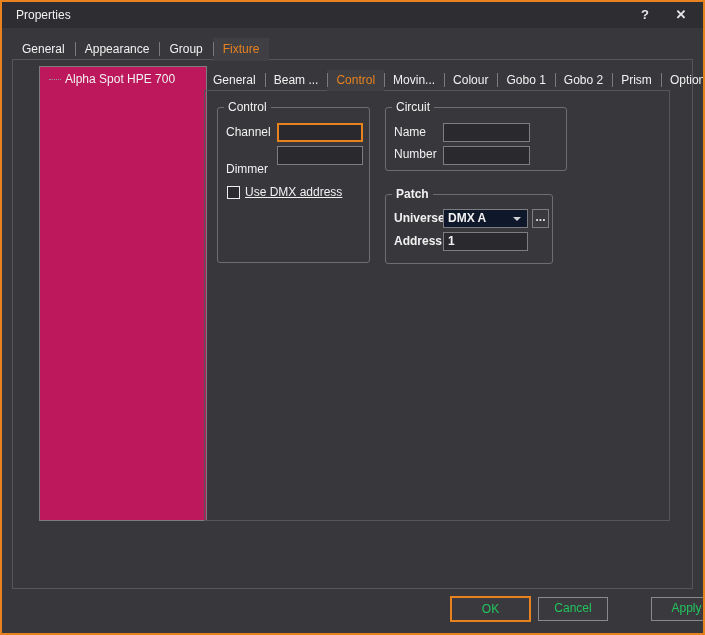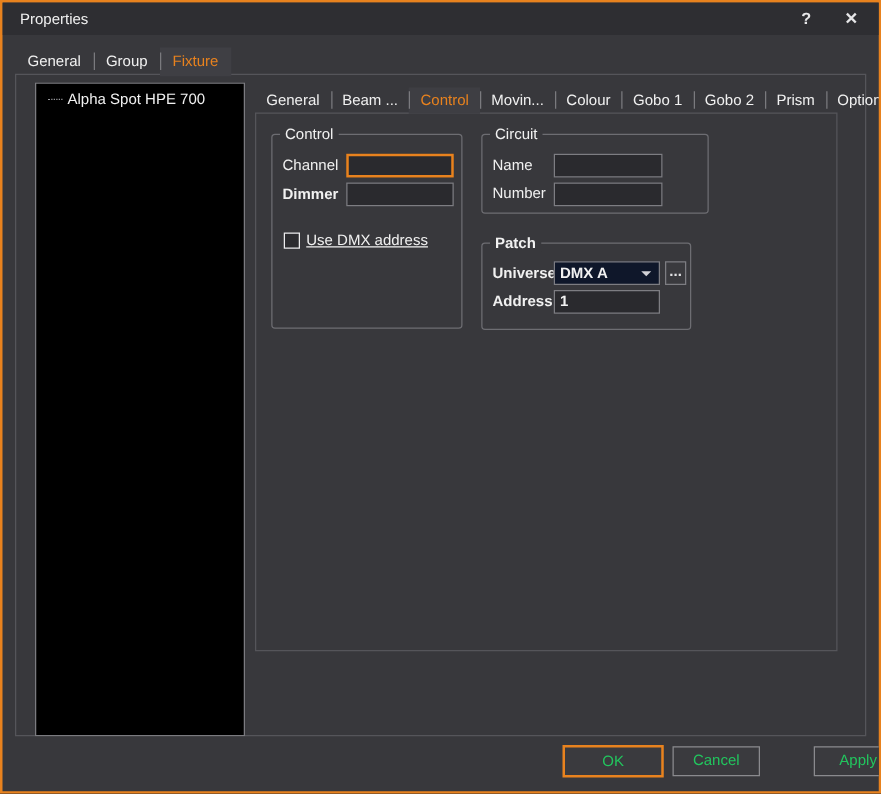--- a/index.html
+++ b/index.html
@@ -39,22 +39,22 @@
   .mtab.selected { background:#3F3F44; color:#E8821E; height:23px; }
 
   
   .tab-page {
     position:absolute; left:10px; top:57px; width:681px; height:530px;
     border:1px solid #55555A;
   }
 
   
   .tree-panel {
-    position:absolute; left:15px; top:6px; width:168px; height:523px;
-    background:#000000; border:1px solid #7B7B80;
+    position:absolute; left:26px; top:6px; width:168px; height:455px;
+    background:#be185d; border:1px solid #7B7B80;
   }
   .tree-item { position:absolute; left:0; top:4px; height:17px; width:100%; display:flex; align-items:center; }
   .tree-dots { position:absolute; left:9px; top:8px; width:12px; height:1px; border-top:1px dotted #9A9A9E; }
   .tree-label {
     position:absolute; left:21px; top:0；
     background:#53555A; color:#F1F1F1;
     padding:0 4px; line-height:17px; height:17px; white-space:nowrap;
   }
 
   
@@ -86,21 +86,21 @@
   .field {
     position:absolute; height:19px;
     background:#2A2A2E; border:1px solid #7D7D82;
     line-height:17px; padding:0 4px; color:#F1F1F1; overflow:hidden;
   }
   .field.focused { border:2px solid #E8821E; line-height:15px; }
 
   
   .lbl-channel { left:8px; top:17px; }
   .in-channel  { left:59px; top:15px; width:86px; }
-  .lbl-dimmer  { left:8px; top:40px;font-weight:bold; }
+  .lbl-dimmer  { left:8px; top:54px; }
   .in-dimmer   { left:59px; top:38px; width:86px; }
   .cb-row { position:absolute; left:9px; top:78px; height:13px; display:flex; align-items:center;text-decoration:underline; }
   .cb-box {
     width:13px; height:13px; background:#2C2C30;
     border:1px solid #EDEDEF; display:inline-block;
   }
   .cb-label { margin-left:5px; line-height:13px; white-space:nowrap; }
 
   
   .lbl-name    { left:8px; top:17px; }
@@ -144,20 +144,21 @@
 <div class="window">
 
   <div class="titlebar">
     <span class="title">Properties</span>
     <div class="tb-btn tb-help">?</div>
     <div class="tb-btn tb-close">✕</div>
   </div>
 
   <div class="main-tabs">
     <div class="mtab">General</div>
+    <div class="mtab">Appearance</div>
     <div class="mtab">Group</div>
     <div class="mtab selected">Fixture</div>
   </div>
 
   <div class="tab-page">
 
     <div class="tree-panel">
       <div class="tree-item">
         <span class="tree-dots"></span>
         <span class="tree-label">Alpha Spot HPE 700</span>

